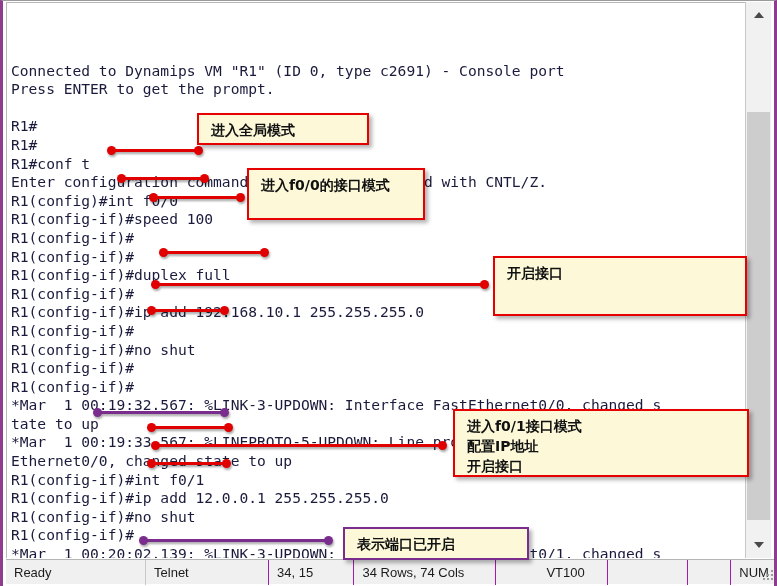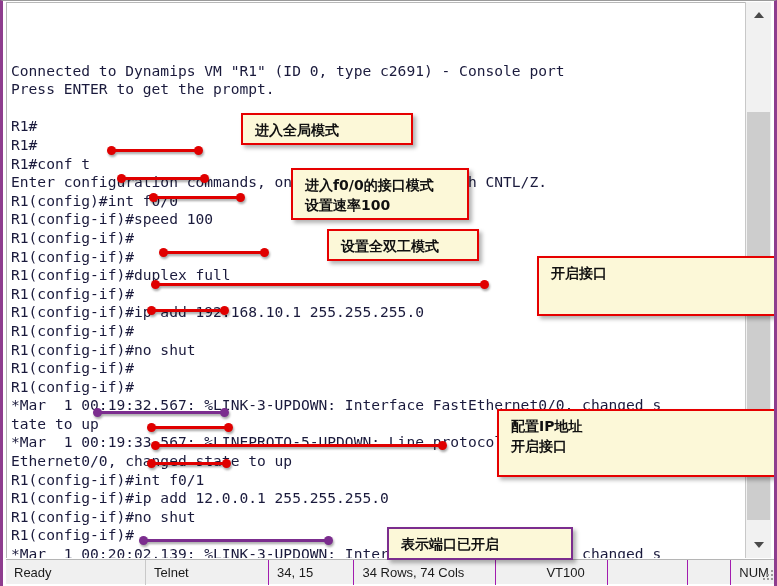--- a/index.html
+++ b/index.html
@@ -147,21 +147,20 @@
     background: #fcf8d8;
     box-sizing: border-box;
     font-family: "DejaVu Sans", sans-serif;
     font-weight: bold;
     font-size: 14px;
     color: #111111;
     line-height: 20px;
     padding: 5px 10px 5px 12px;
     box-shadow: 3px 3px 4px rgba(0,0,0,0.30);
     z-index: 20;
-    margin-left: 44px;
   }
   .callout.red { border: 2px solid #e60000; }
   .callout.purple { border: 2px solid #7b2d8e; }
 
   
   .leader {
     position: absolute;
     height: 3px;
     z-index: 15;
     filter: drop-shadow(1px 2px 1px rgba(0,0,0,0.35));
@@ -243,32 +242,29 @@
     <span class="dot start"></span>
     <span class="dot end"></span>
   </div>
 
   <div class="callout red" style="left:194px; top:112px; width:172px; height:32px;">
     <div>进入全局模式</div>
   </div>
 
   <div class="callout red" style="left:244px; top:167px; width:178px; height:52px;">
     <div>进入f0/0的接口模式</div>
-    <div>设置速率100</div>
-  </div>
-
-  <div class="callout red" style="left:280px; top:228px; width:152px; height:32px;">
-    <div>设置全双工模式</div>
-  </div>
+  </div>
+
 
   <div class="callout red" style="left:490px; top:255px; width:254px; height:60px;">
     <div>开启接口</div>
   </div>
 
   <div class="callout red" style="left:450px; top:408px; width:296px; height:68px;">
+    <div>进入f0/1接口模式</div>
     <div>配置IP地址</div>
     <div>开启接口</div>
   </div>
 
   <div class="callout purple" style="left:340px; top:526px; width:186px; height:33px;">
     <div>表示端口已开启</div>
   </div>
 
   <div id="vscrollbar">
     <div class="sb-btn" id="scroll-up-button">

